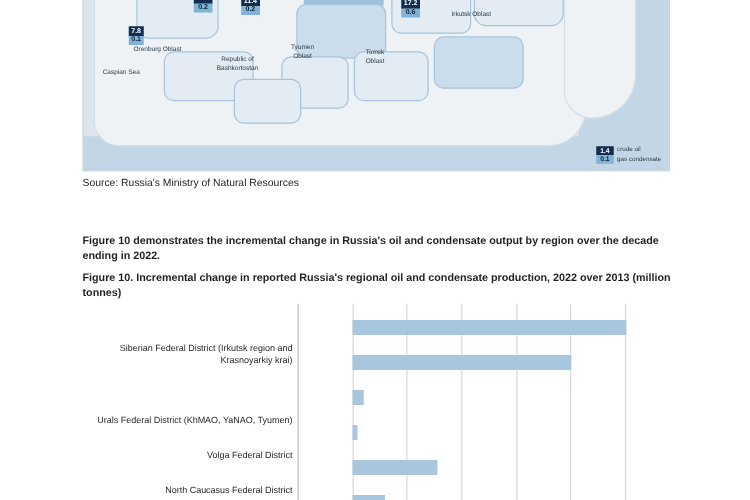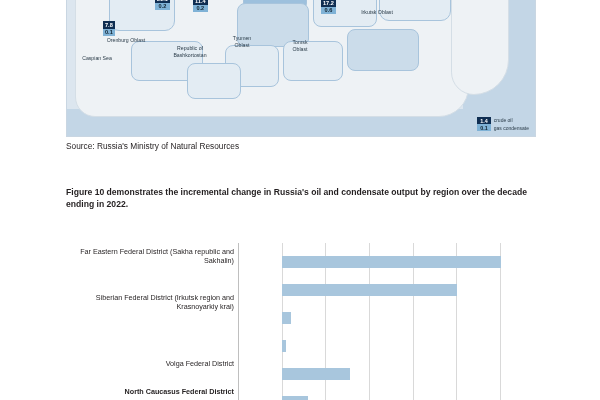--- a/index.html
+++ b/index.html
@@ -275,62 +275,63 @@
       </div>
       <div class="legend-labels">
         <span>crude oil</span>
         <span>gas condensate</span>
       </div>
     </div>
   </div>
 
   <div class="source-line">Source: Russia's Ministry of Natural Resources</div>
   <div class="para2">Figure 10 demonstrates the incremental change in Russia's oil and condensate output by region over the decade ending in 2022.</div>
+  <div class="fig-title">Figure 10. Incremental change in reported Russia's regional oil and condensate production, 2022 over 2013 (million tonnes)</div>
 
   <div class="chart">
     <div class="chart-inner">
 
       <div class="zeroline" style="left:172px;"></div>
       <div class="gridline" style="left:216px;"></div>
       <div class="gridline" style="left:259px;"></div>
       <div class="gridline" style="left:303px;"></div>
       <div class="gridline" style="left:347px;"></div>
       <div class="gridline" style="left:390px;"></div>
       <div class="gridline" style="left:434px;"></div>
 
-      <div class="cat-label" style="top:4px;">
-        <span>Far Eastern Federal District (Sakha republic and Sakhalin)</span>
-      </div>
       <div class="bar-row" style="left:172px;top:6px;width:298px;">
         <div class="bar" style="left:44px;width:219px;"></div>
       </div>
 
-      <div class="cat-label" style="top:50px;">
+      <div class="cat-label" style="top:31px;">
         <span>Siberian Federal District (Irkutsk region and Krasnoyarkiy krai)</span>
       </div>
       <div class="bar-row" style="left:172px;top:34px;width:298px;">
         <div class="bar" style="left:44px;width:175px;"></div>
       </div>
 
       <div class="bar-row" style="left:172px;top:62px;width:298px;">
         <div class="bar" style="left:44px;width:9px;"></div>
       </div>
 
+      <div class="cat-label" style="top:88px;">
+        <span>Urals Federal District (KhMAO, YaNAO, Tyumen)</span>
+      </div>
       <div class="bar-row" style="left:172px;top:90px;width:298px;">
         <div class="bar" style="left:44px;width:4px;"></div>
       </div>
 
       <div class="cat-label" style="top:116px;">
         <span>Volga Federal District</span>
       </div>
       <div class="bar-row" style="left:172px;top:118px;width:298px;">
         <div class="bar" style="left:44px;width:68px;"></div>
       </div>
 
-      <div class="cat-label" style="top:144px;font-weight:bold;">
+      <div class="cat-label" style="top:144px;">
         <span>North Caucasus Federal District</span>
       </div>
       <div class="bar-row" style="left:172px;top:146px;width:298px;">
         <div class="bar" style="left:44px;width:26px;"></div>
       </div>
 
     </div>
   </div>
 
 </div>

